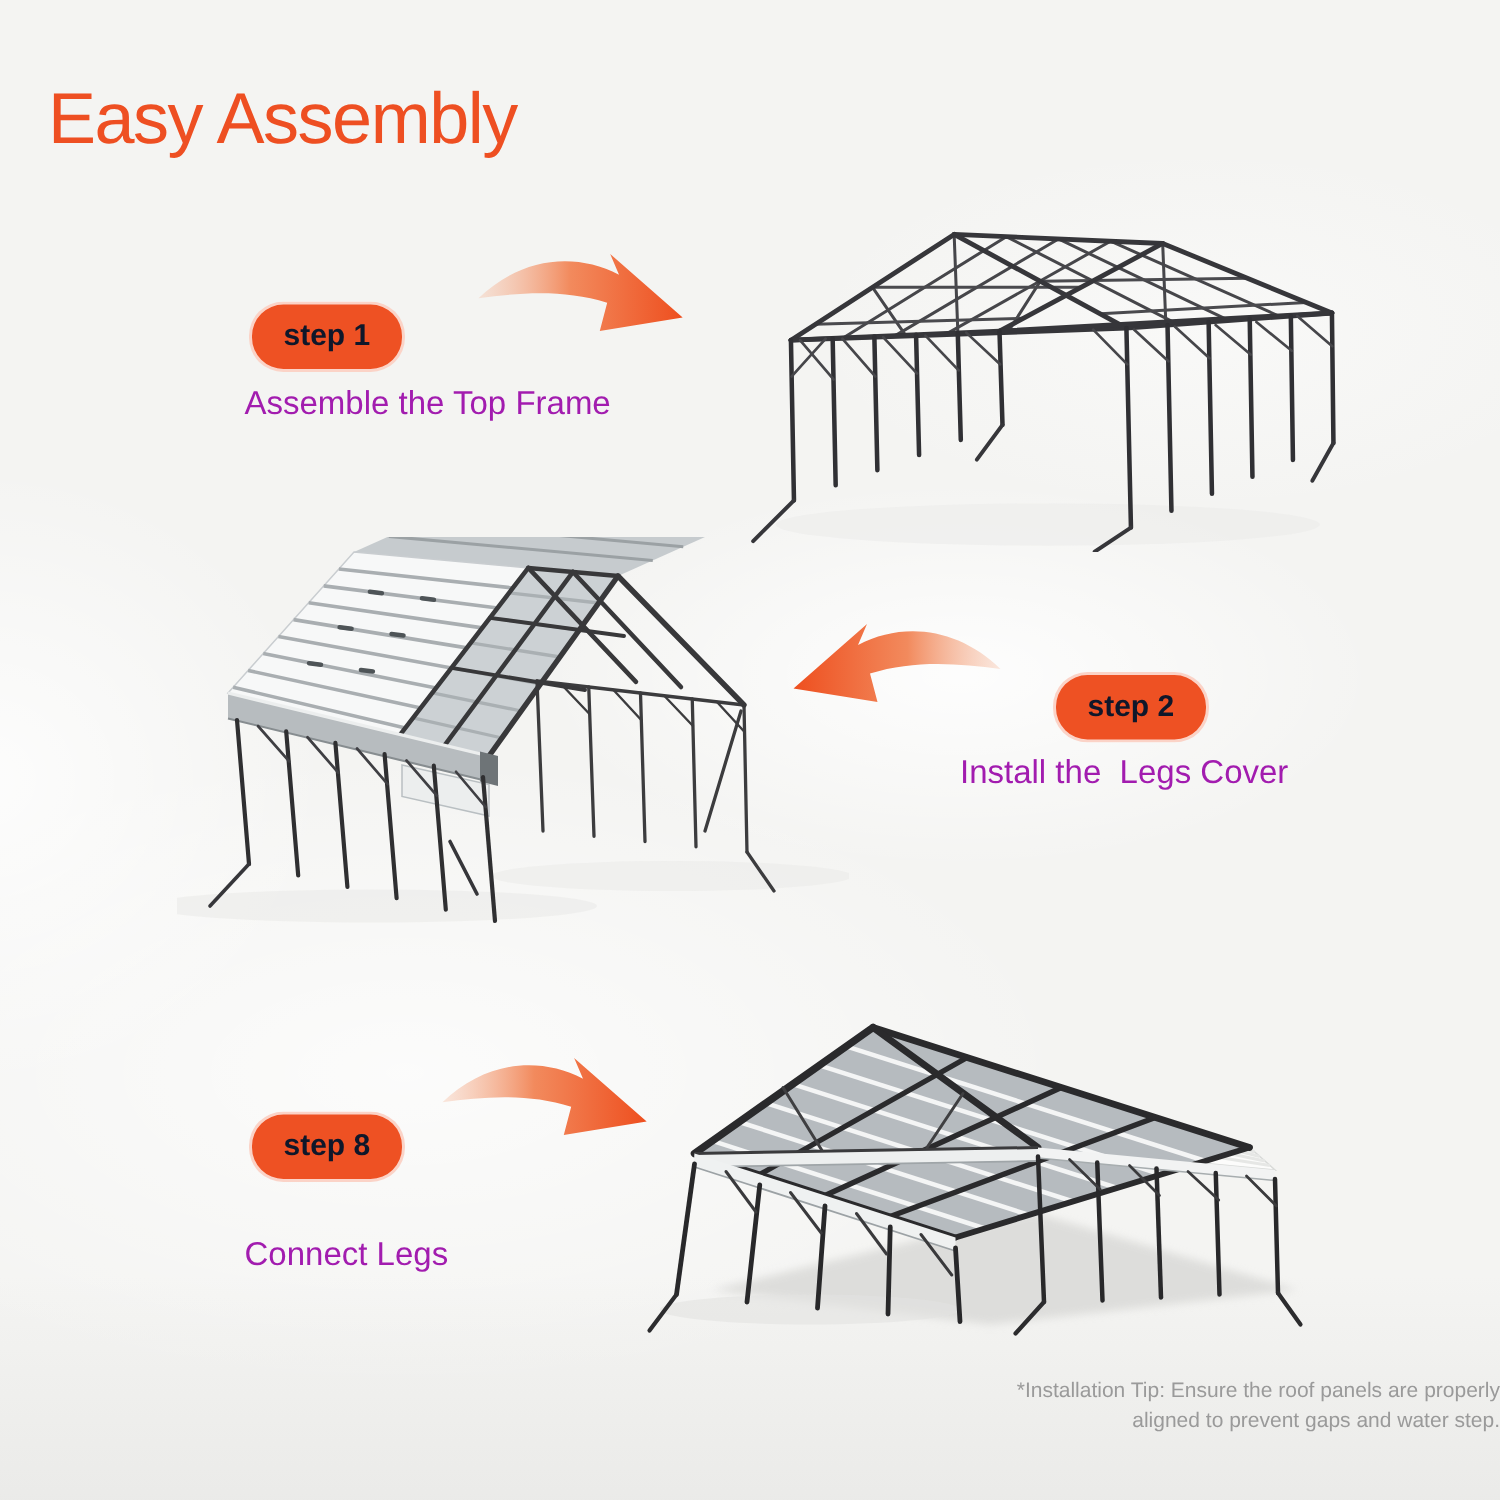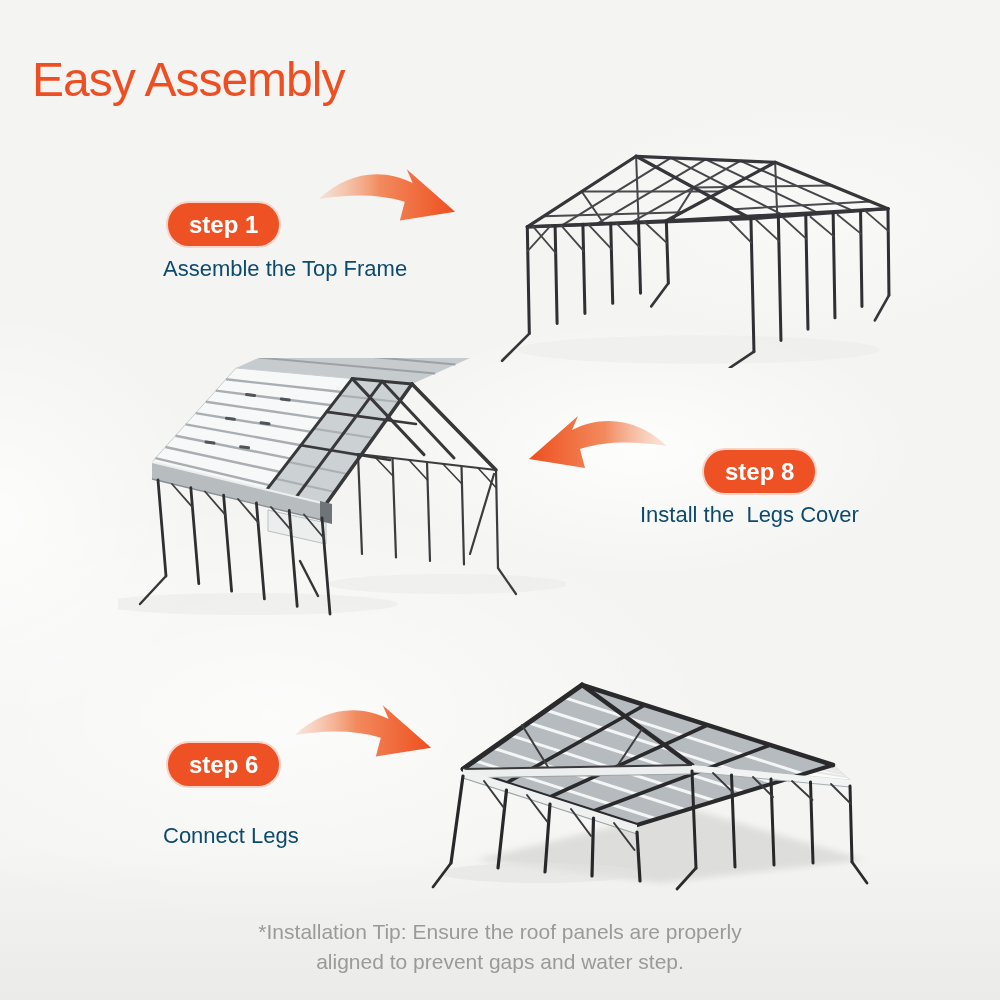--- a/index.html
+++ b/index.html
@@ -15,34 +15,34 @@
   .sw3{left:-240px;top:310px;width:460px;height:420px;
        background:radial-gradient(closest-side,rgba(255,255,255,.8),rgba(255,255,255,0));}
   .sw4{left:0;top:850px;width:1000px;height:150px;border-radius:0;
        background:linear-gradient(to bottom,rgba(233,233,231,0),rgba(233,233,231,.85));}
   .sw5{left:540px;top:100px;width:520px;height:240px;
        background:radial-gradient(closest-side,rgba(250,250,249,.8),rgba(250,250,249,0));}
 
   .page-title{position:absolute;left:0;top:52px;width:100%;text-align:left;
     font-size:48px;font-weight:normal;letter-spacing:-1px;color:#EE4F22;padding-left:32px;}
 
-  .badge{position:absolute;display:inline-block;background:#EE5123;color:#ffffff;
-    font-size:24px;font-weight:bold;line-height:41px;padding:1px 21px;border-radius:23px;
+  .badge{position:absolute;display:inline-block;background:#EE5123;color:#0f172a;
+    font-size:20px;font-weight:bold;line-height:41px;padding:1px 21px;border-radius:23px;
     border:2px solid rgba(255,255,255,.75);box-sizing:border-box;white-space:pre;}
   .badge1{left:166px;top:201px;}
   .badge2{left:702px;top:448px;}
   .badge3{left:166px;top:741px;}
 
-  .caption{position:absolute;font-size:22px;color:#0c4a6e;white-space:pre;}
+  .caption{position:absolute;font-size:22px;color:#a21caf;white-space:pre;}
   .cap1{left:163px;top:256px;}
   .cap2{left:640px;top:502px;}
   .cap3{left:163px;top:795px;margin-top:28px;}
 
-  .footer{position:absolute;left:0;top:917px;width:100%;text-align:center;
-    font-size:21px;line-height:1.42;color:#9a9a9a;}
+  .footer{position:absolute;left:0;top:917px;width:100%;text-align:right;
+    font-size:14px;line-height:1.42;color:#9a9a9a;}
   .footer span{display:block;}
 
   .art{position:absolute;}
   .a1{left:315px;top:152px;width:148px;height:76px;}
   .a2{left:521px;top:398px;width:150px;height:78px;}
   .a3{left:291px;top:688px;width:148px;height:76px;}
   .il1{left:487px;top:142px;width:407px;height:226px;}
   .il2{left:118px;top:358px;width:448px;height:258px;}
   .il3{left:420px;top:668px;width:460px;height:225px;}
 </style>
@@ -235,24 +235,24 @@
         <stop offset="0" stop-color="#f6bfa4" stop-opacity="0.35"></stop>
         <stop offset="0.45" stop-color="#f28a5d"></stop>
         <stop offset="1" stop-color="#ee4f1f"></stop>
       </linearGradient>
     </defs>
     <g transform="translate(150,0) scale(-1,1)">
       <path d="M4 47 C 32 20, 68 15, 99 31 L 93 17 L 142 60 L 86 69 L 91 50 C 62 41, 33 43, 4 47 Z" fill="url(#agrad2)"></path>
     </g>
   </svg>
 
-  <div class="badge badge2">step 8</div>
+  <div class="badge badge2">step 2</div>
   <div class="caption cap2">Install the  Legs Cover</div>
 
-  <div class="badge badge3">step 6</div>
+  <div class="badge badge3">step 8</div>
   <div class="caption cap3">Connect Legs</div>
 
   <svg class="art a3" viewBox="0 0 150 76">
     <defs>
       <linearGradient id="agrad3" x1="0" y1="0" x2="1" y2="0">
         <stop offset="0" stop-color="#f6bfa4" stop-opacity="0.35"></stop>
         <stop offset="0.45" stop-color="#f28a5d"></stop>
         <stop offset="1" stop-color="#ee4f1f"></stop>
       </linearGradient>
     </defs>

